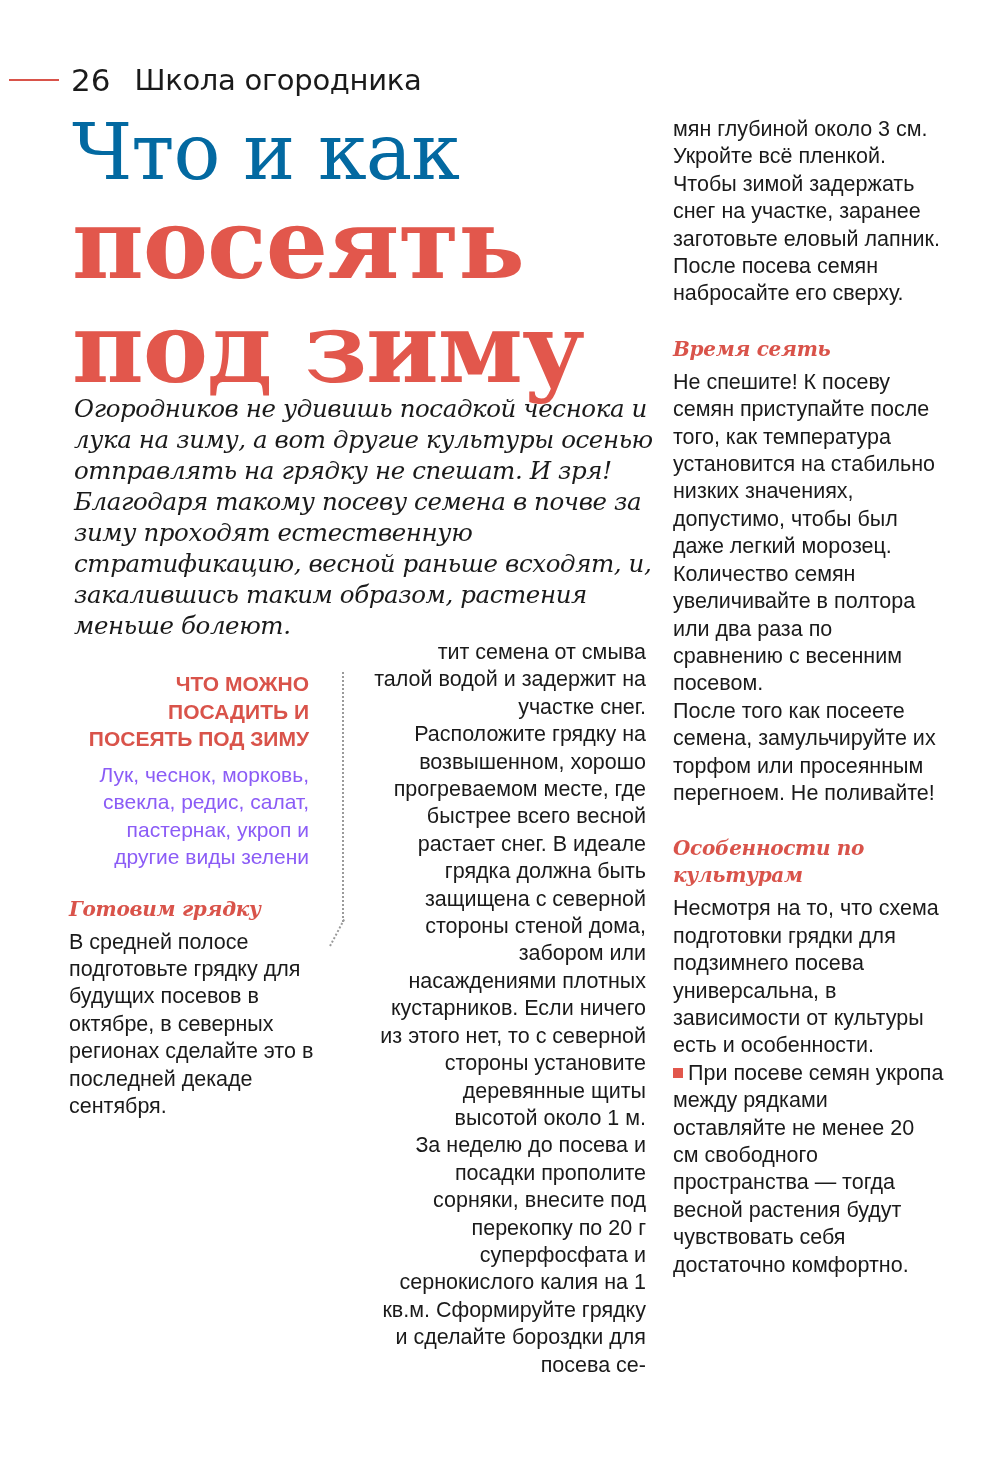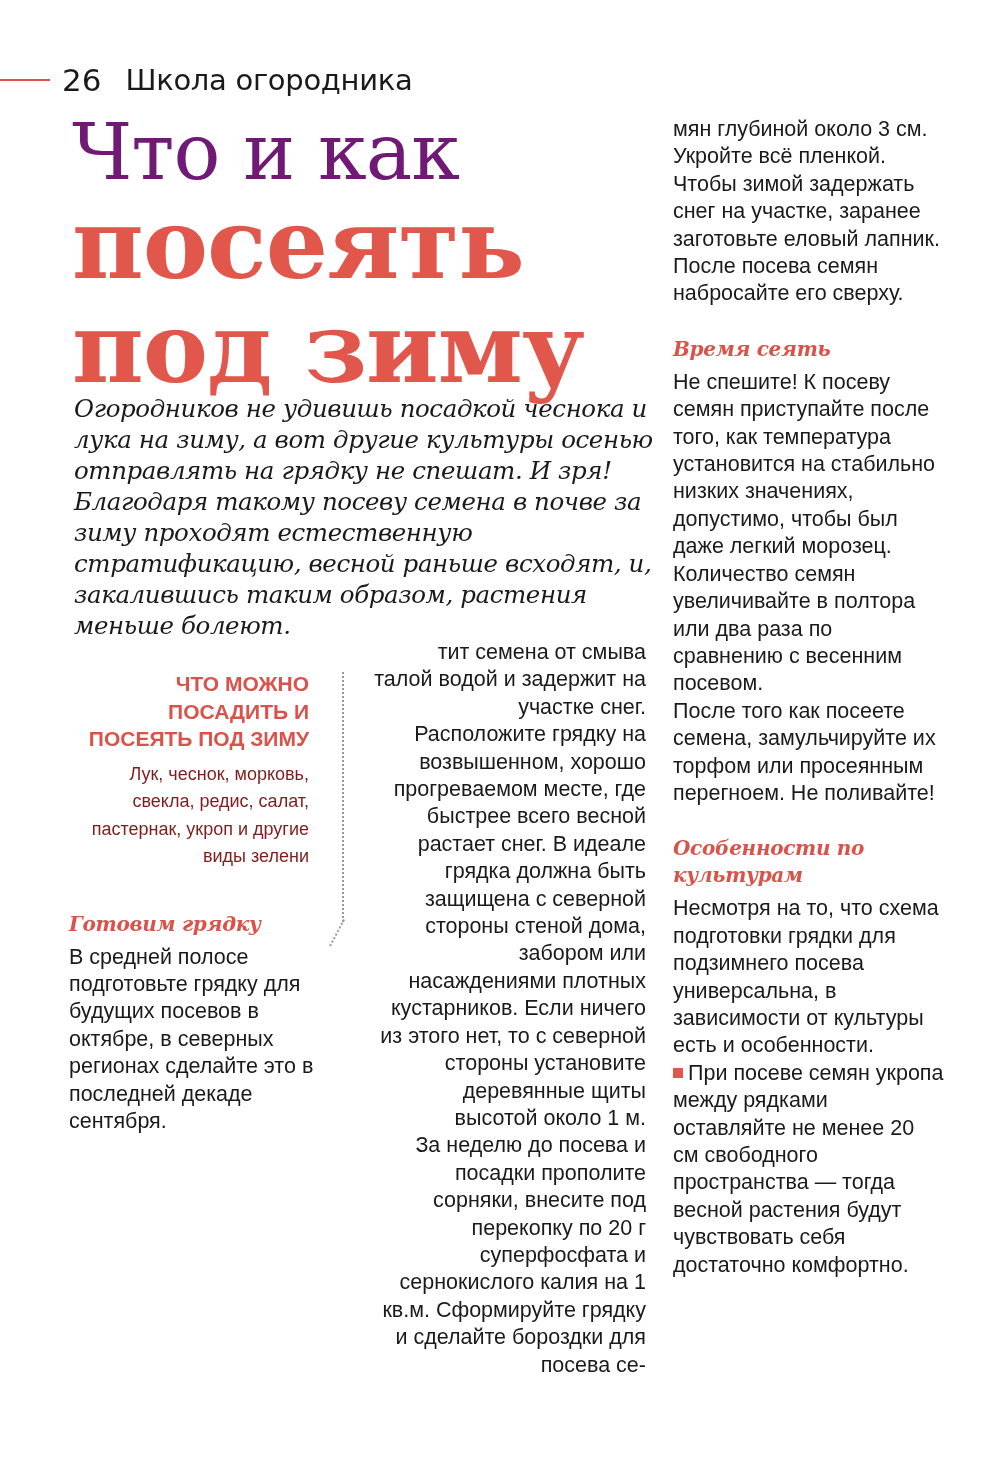--- a/index.html
+++ b/index.html
@@ -1,41 +1,41 @@
 <!DOCTYPE html>
 <html><head>
   <meta charset="utf-8">
   <style>
     html, body { margin: 0; padding: 0; background: #ffffff; }
     body { width: 999px; height: 1473px; position: relative; overflow: hidden; color: #1a1a1a; }
     .page { position: absolute; left: 0; top: 0; width: 999px; height: 1473px; }
 
-    .header { position: absolute; top: 58px; left: 0; height: 44px; display: flex; align-items: center; }
+    .header { position: absolute; top: 58px; left: 0; height: 44px; display: flex; align-items: center; padding-left: 9px; }
     .header-rule { width: 50px; height: 2px; background: #d9534a; margin-right: 12px; }
     .page-number { font-family: "DejaVu Sans", sans-serif; font-size: 31px; color: #1a1a1a; margin-right: 24px; }
     .section-name { font-family: "DejaVu Sans", sans-serif; font-size: 29px; color: #1a1a1a; letter-spacing: -0.3px; }
 
     .title { position: absolute; left: 72px; top: 112px; width: 580px; font-family: "DejaVu Serif", serif; }
-    .title-line1 { font-size: 78px; line-height: 80px; color: #701a75; letter-spacing: -1px; font-weight: normal; }
+    .title-line1 { font-size: 78px; line-height: 80px; color: #0369a1; letter-spacing: -1px; font-weight: normal; }
     .title-line2, .title-line3 { font-size: 98px; line-height: 104px; color: #e2574c; font-weight: bold; letter-spacing: -1px; }
 
     .lead { position: absolute; left: 74px; top: 393px; width: 580px; font-family: "DejaVu Serif", serif; font-style: italic; font-size: 24.5px; line-height: 31px; color: #1a1a1a; letter-spacing: -0.4px; }
     .lead p { margin: 0; }
 
     .body-text { font-family: "Liberation Sans", sans-serif; font-size: 21.5px; line-height: 27.4px; color: #1a1a1a; }
     .body-text p { margin: 0; }
 
     .col { position: absolute; }
     .col-left { left: 69px; top: 670px; width: 272px; }
     .col-mid { left: 374px; top: 639px; width: 272px; text-align: right; }
     .col-right { left: 673px; top: 116px; width: 272px; }
 
     .sidebar { text-align: right; width: 240px; }
     .sidebar-title { font-family: "Liberation Sans", sans-serif; font-weight: bold; font-size: 21px; line-height: 27.5px; color: #d9534a; text-transform: uppercase; margin-bottom: 8px; }
-    .sidebar-text { font-family: "Liberation Sans", sans-serif; font-size: 18px; line-height: 27.5px; color: #7f1d1d; }
+    .sidebar-text { font-family: "Liberation Sans", sans-serif; font-size: 21px; line-height: 27.5px; color: #8b5cf6; }
 
     .dotted-line { position: absolute; left: 342px; top: 672px; width: 0; height: 250px; border-left: 2px dotted #9a9a9a; }
     .dotted-tail { position: absolute; left: 315px; top: 918px; width: 30px; height: 2px; border-top: 2px dotted #9a9a9a; transform: rotate(-62deg); transform-origin: right center; }
 
     .subhead { font-family: "DejaVu Serif", serif; font-weight: bold; font-style: italic; font-size: 20px; line-height: 27px; color: #d9534a; margin: 0 0 6px 0; letter-spacing: -0.3px; }
     .subhead-gap { margin-top: 28px; }
 
     .bullet { display: inline-block; width: 10px; height: 10px; background: #e2574c; margin-right: 5px; vertical-align: 2px; }
   </style>
 </head>
@@ -58,21 +58,21 @@
   <div class="lead">
     <p>Огородников не удивишь посадкой чеснока и лука на зиму, а вот другие культуры осенью отправлять на грядку не спешат. И зря! Благодаря такому посеву семена в почве за зиму проходят естественную стратификацию, весной раньше всходят, и, закалившись таким образом, растения меньше болеют.</p>
   </div>
 
   <div class="col col-left">
     <div class="sidebar">
       <div class="sidebar-title">Что можно посадить и посеять под зиму</div>
       <div class="sidebar-text">Лук, чеснок, морковь, свекла, редис, салат, пастернак, укроп и другие виды зелени</div>
     </div>
 
-    <h3 class="subhead" style="margin-top:40px;">Готовим грядку</h3>
+    <h3 class="subhead" style="margin-top:25px;">Готовим грядку</h3>
     <div class="body-text">
       <p>В средней полосе подготовьте грядку для будущих посевов в октябре, в северных регионах сделайте это в последней декаде сентября.</p>
     </div>
   </div>
 
   <div class="dotted-line"></div>
   <div class="dotted-tail"></div>
 
   <div class="col col-mid body-text">
     <p>тит семена от смыва талой водой и задержит на участке снег.</p>

